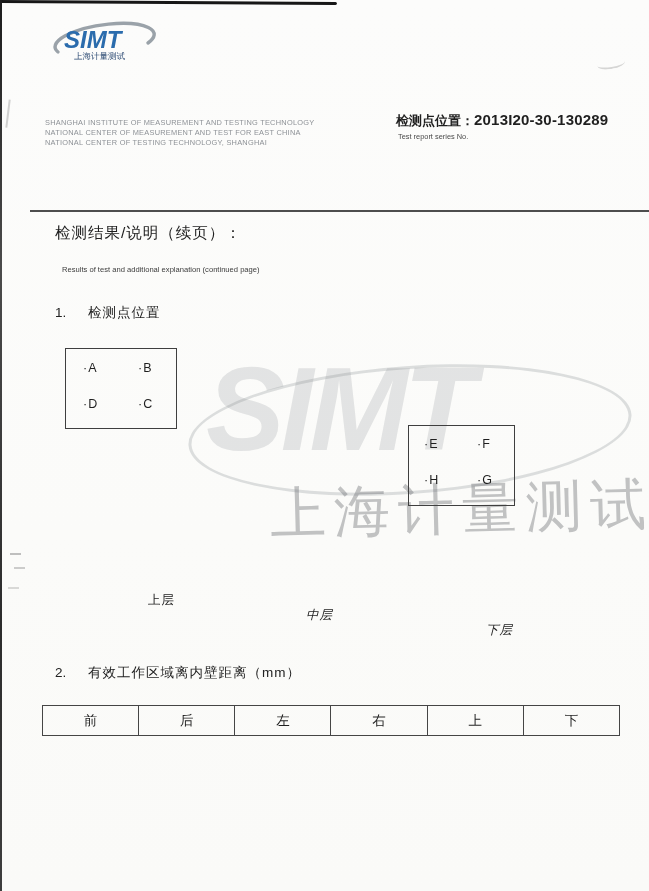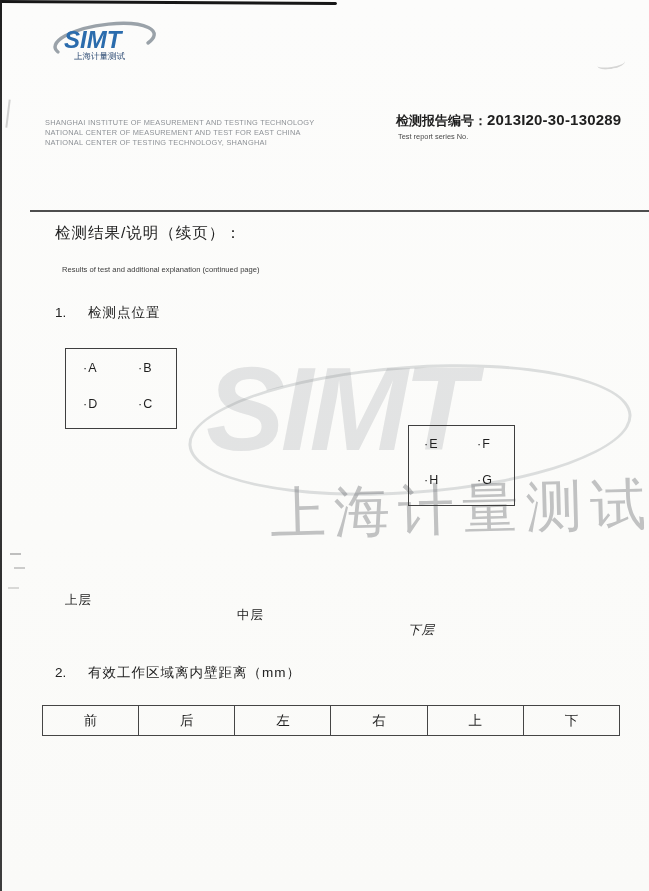--- a/index.html
+++ b/index.html
@@ -36,21 +36,21 @@
   .title-en{left:62px;top:128px;font-size:7.6px;color:#3c3c3c;}
 
   
   .sec-head{font-size:13.5px;color:#222;letter-spacing:1px;}
   .sec-no{display:inline-block;width:33px;letter-spacing:0;}
 
   
   .layer-box{border:1.6px solid #3f3f3f;background:rgba(255,255,255,.0);}
   .pt{position:absolute;font-size:12.5px;color:#1f1f1f;letter-spacing:1px;white-space:nowrap;}
   .center-pt{width:100%;height:100%;display:flex;align-items:center;justify-content:center;font-size:13px;letter-spacing:1px;color:#1f1f1f;}
-  .box-label{font-size:12.5px;color:#222;text-align:left;letter-spacing:1px;}
+  .box-label{font-size:12.5px;color:#222;text-align:right;letter-spacing:1px;}
 
   
   table{border-collapse:collapse;table-layout:fixed;}
   .tbl2{left:42px;top:310px;width:578px;}
   .tbl2 th,.tbl2 td{border:1.5px solid #454545;height:27px;text-align:center;vertical-align:middle;font-size:13.5px;font-weight:normal;color:#1f1f1f;}
 </style>
 </head>
 <body>
 
 <div class="page">
@@ -74,21 +74,21 @@
   </div>
 
   <div class="abs z org-lines">
     <div>SHANGHAI INSTITUTE OF MEASUREMENT AND  TESTING TECHNOLOGY</div>
     <div>NATIONAL CENTER OF MEASUREMENT AND TEST FOR EAST CHINA</div>
     <div>NATIONAL CENTER OF TESTING TECHNOLOGY, SHANGHAI</div>
   </div>
 
   <div class="abs z report-block">
     <div class="report-line">
-      <span>检测报告编号：</span><span class="num">2013I20-30-130289</span>
+      <span>检测点位置：</span><span class="num">2013I20-30-130289</span>
     </div>
     <div class="report-sub">Test report series No.</div>
   </div>
 
   <div class="abs z head-rule"></div>
 
   <div class="abs z title-zh">检测结果/说明（续页）：</div>
   <div class="abs z title-en">Results of test and additional explanation (continued page)</div>
 
   <div class="abs z sec-head" style="left:55px;top:158px;">
@@ -101,21 +101,21 @@
     <span class="pt" style="left:17px;top:48px;">·D</span>
     <span class="pt" style="left:72px;top:48px;">·C</span>
   </div>
   <div class="abs z layer-box" style="left:408px;top:180px;width:105px;height:79px;">
     <span class="pt" style="left:15px;top:11px;">·E</span>
     <span class="pt" style="left:68px;top:11px;">·F</span>
     <span class="pt" style="left:15px;top:47px;">·H</span>
     <span class="pt" style="left:68px;top:47px;">·G</span>
   </div>
   <div class="abs z box-label" style="left:65px;top:266px;width:110px;">上层</div>
-  <div class="abs z box-label" style="left:237px;top:264px;width:96px;">中层</div>
+  <div class="abs z box-label" style="left:237px;top:264px;width:96px;font-style:italic;">中层</div>
   <div class="abs z box-label" style="left:408px;top:262px;width:105px;font-style:italic;">下层</div>
 
   <div class="abs z sec-head" style="left:55px;top:287px;">
     <span class="sec-no">2.</span><span>有效工作区域离内壁距离（mm）</span>
   </div>
   <table class="abs z tbl2">
     <tbody>
       <tr>
         <th>前</th>
         <th>后</th>

